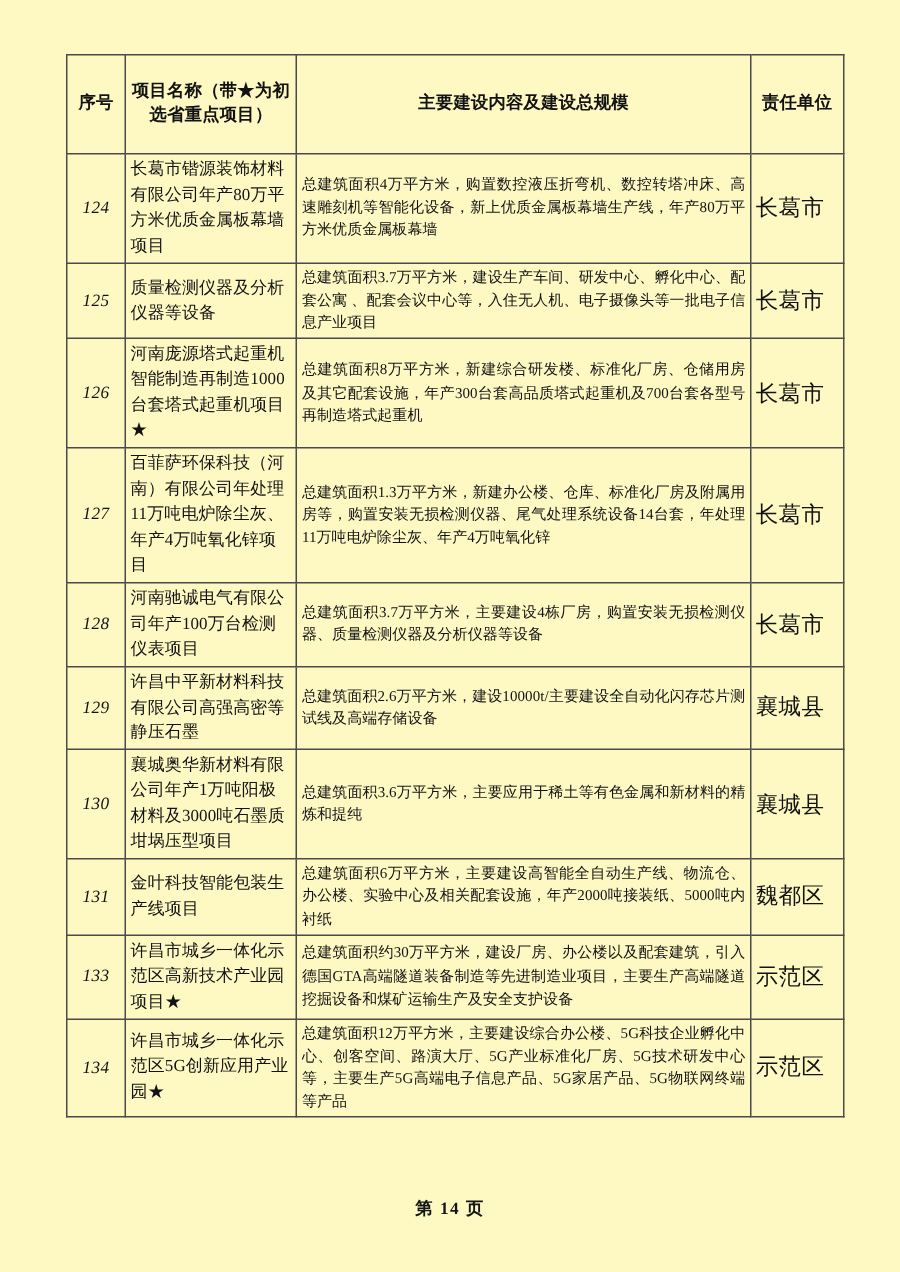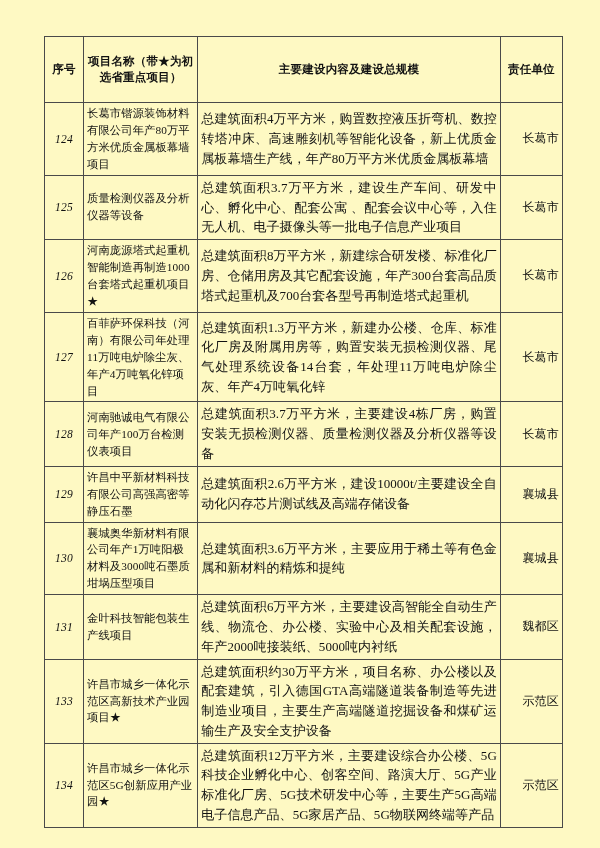--- a/index.html
+++ b/index.html
@@ -51,28 +51,28 @@
   td.cell-name {
     text-align: left;
     font-size: 11.3px;
     line-height: 1.5;
     letter-spacing: 0.1px;
     padding: 3px 4px;
   }
   td.cell-desc {
     text-align: justify;
     text-align-last: left;
-    font-size: 13px;
+    font-size: 10px;
     line-height: 1.52;
     letter-spacing: 0.05px;
     padding: 3px 5px;
   }
   td.cell-unit {
-    text-align: right;
-    font-size: 12px;
+    text-align: left;
+    font-size: 15px;
     letter-spacing: 0.2px;
   }
   #page-footer {
     position: absolute;
     left: 0; right: 0;
     top: 798px;
     text-align: center;
     font-size: 11.5px;
     font-weight: bold;
     color: #151515;
@@ -138,26 +138,27 @@
         </tr>
         <tr>
           <td class="cell-seq">131</td>
           <td class="cell-name">金叶科技智能包装生产线项目</td>
           <td class="cell-desc">总建筑面积6万平方米，主要建设高智能全自动生产线、物流仓、办公楼、实验中心及相关配套设施，年产2000吨接装纸、5000吨内衬纸</td>
           <td class="cell-unit">魏都区</td>
         </tr>
         <tr>
           <td class="cell-seq">133</td>
           <td class="cell-name">许昌市城乡一体化示范区高新技术产业园项目★</td>
-          <td class="cell-desc">总建筑面积约30万平方米，项目名称、办公楼以及配套建筑，引入德国GTA高端隧道装备制造等先进制造业项目，主要生产高端隧道挖掘设备和煤矿运输生产及安全支护设备</td>
+          <td class="cell-desc">总建筑面积约30万平方米，建设厂房、办公楼以及配套建筑，引入德国GTA高端隧道装备制造等先进制造业项目，主要生产高端隧道挖掘设备和煤矿运输生产及安全支护设备</td>
           <td class="cell-unit">示范区</td>
         </tr>
         <tr>
           <td class="cell-seq">134</td>
           <td class="cell-name">许昌市城乡一体化示范区5G创新应用产业园★</td>
           <td class="cell-desc">总建筑面积12万平方米，主要建设综合办公楼、5G科技企业孵化中心、创客空间、路演大厅、5G产业标准化厂房、5G技术研发中心等，主要生产5G高端电子信息产品、5G家居产品、5G物联网终端等产品</td>
           <td class="cell-unit">示范区</td>
         </tr>
       </tbody>
   </table>
 
+  <div id="page-footer">第 14 页</div>
 
 </div>
 
 </body></html>

